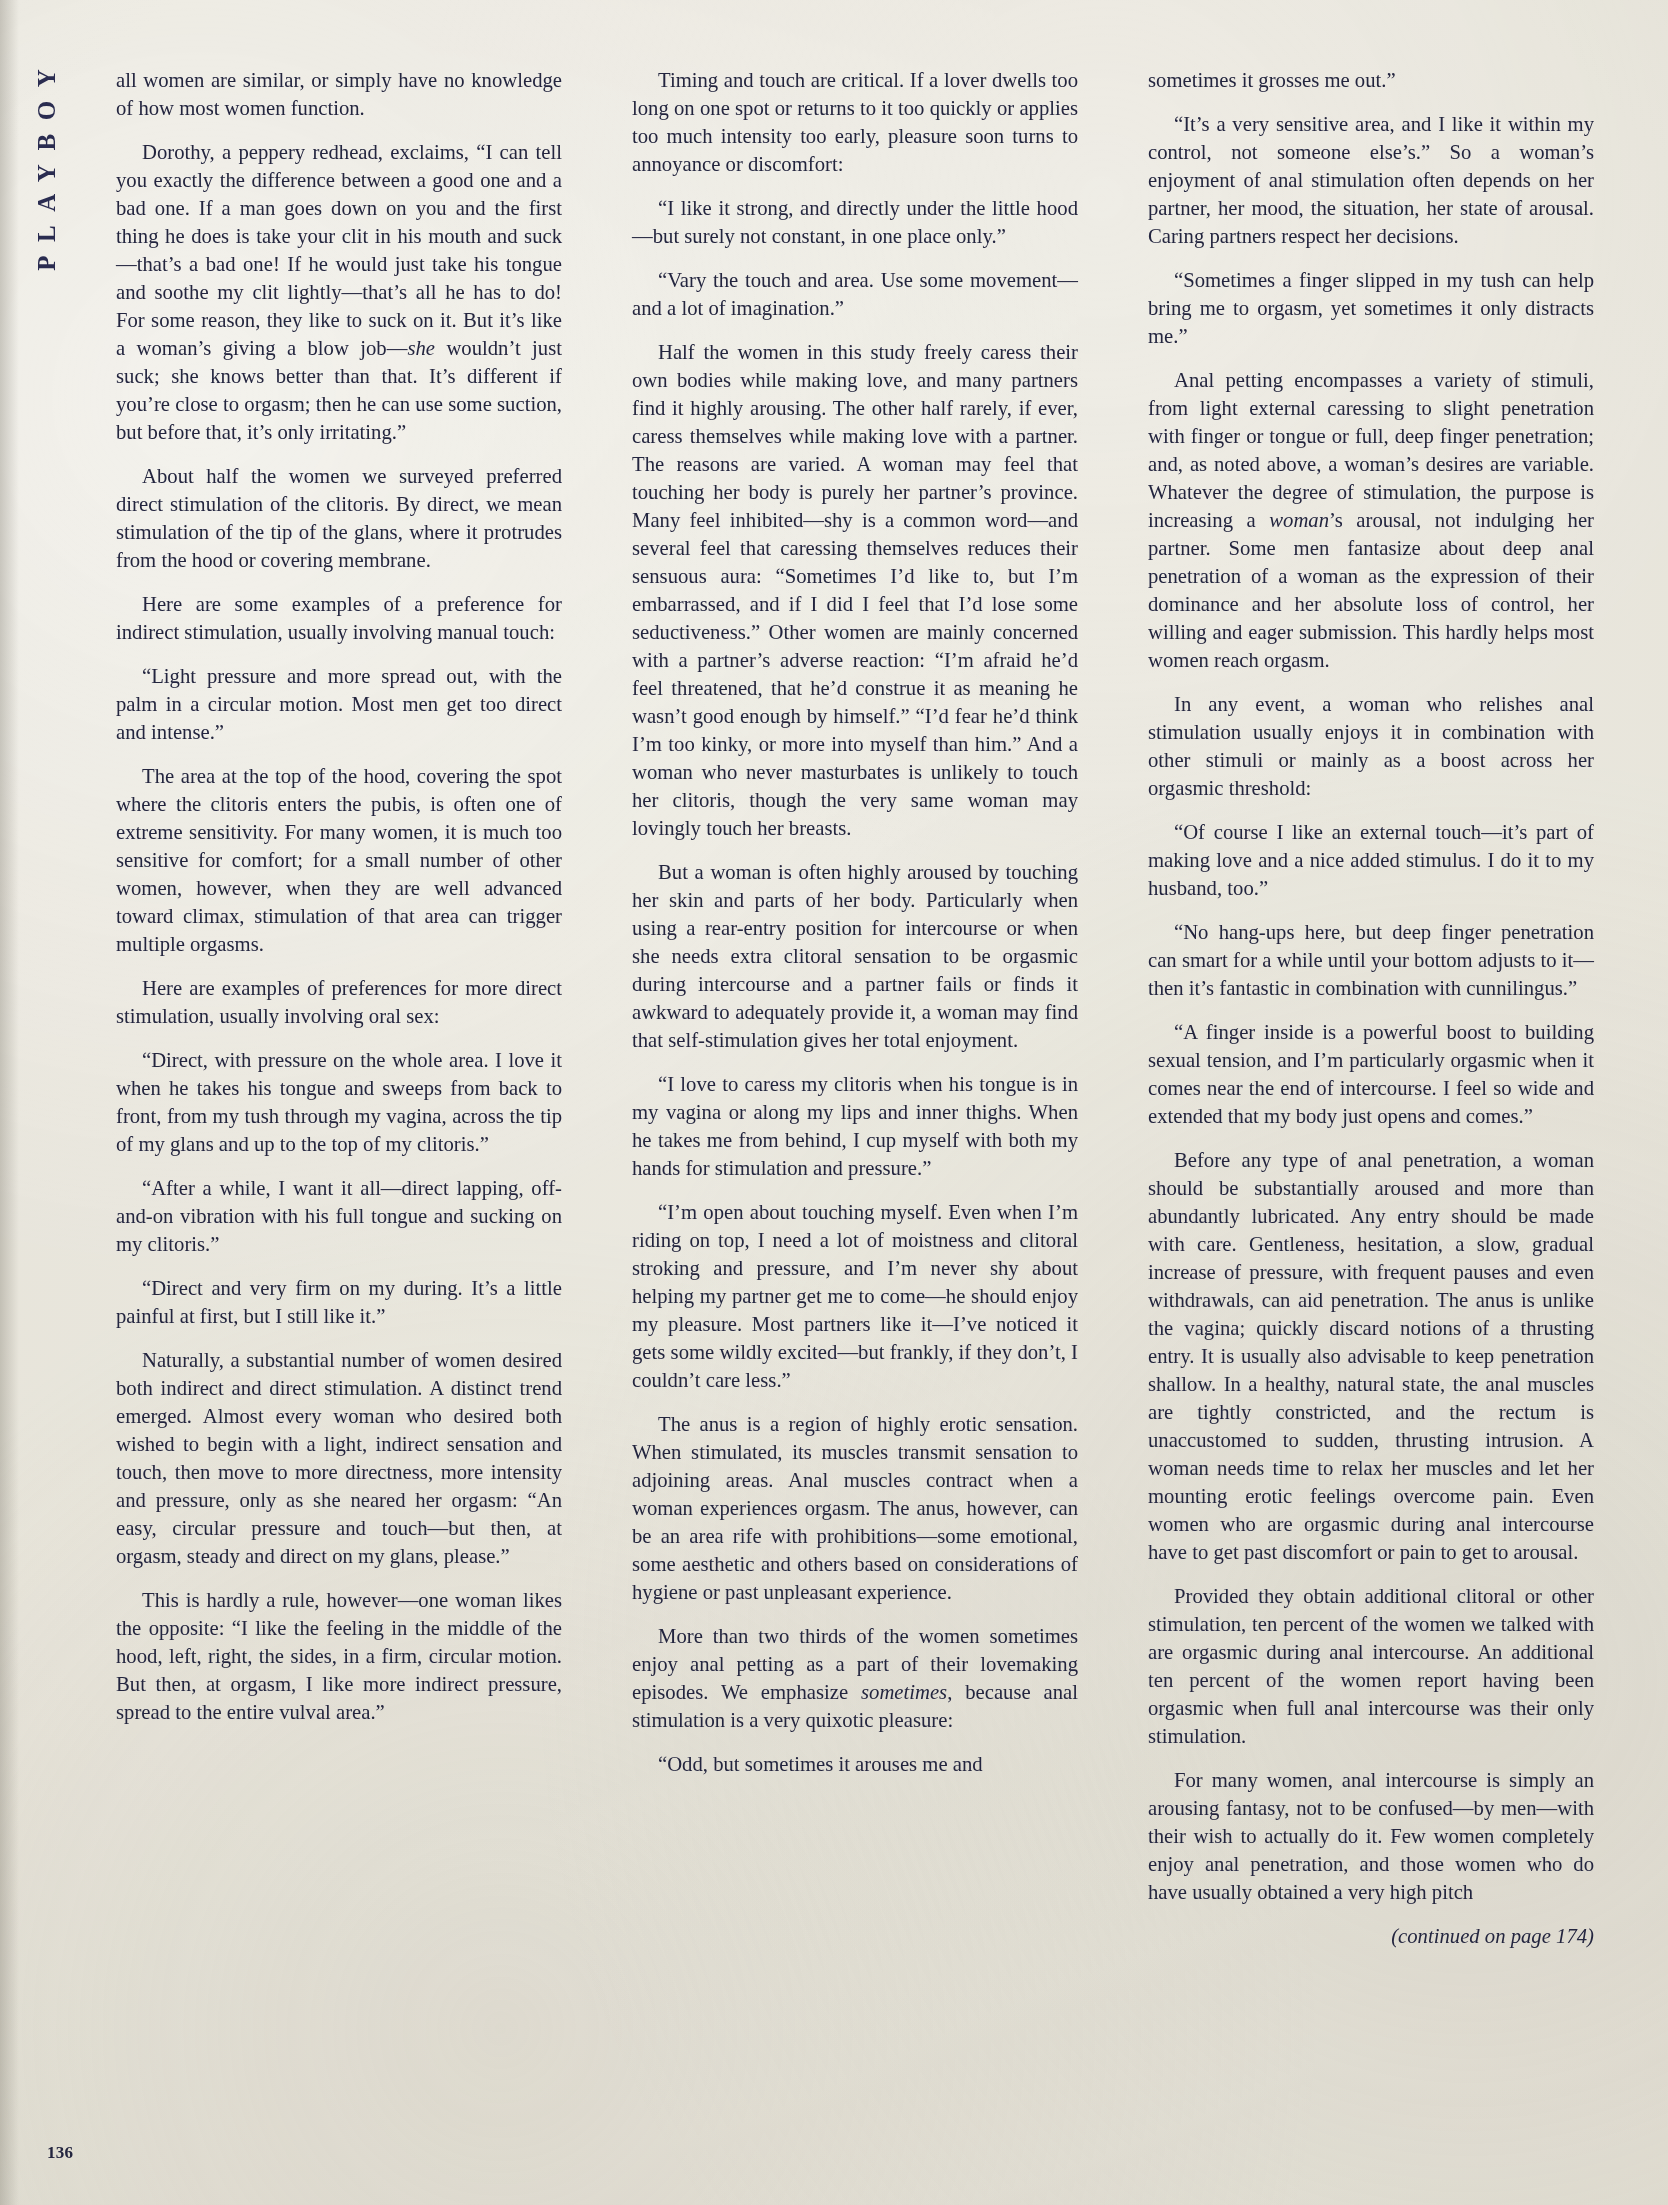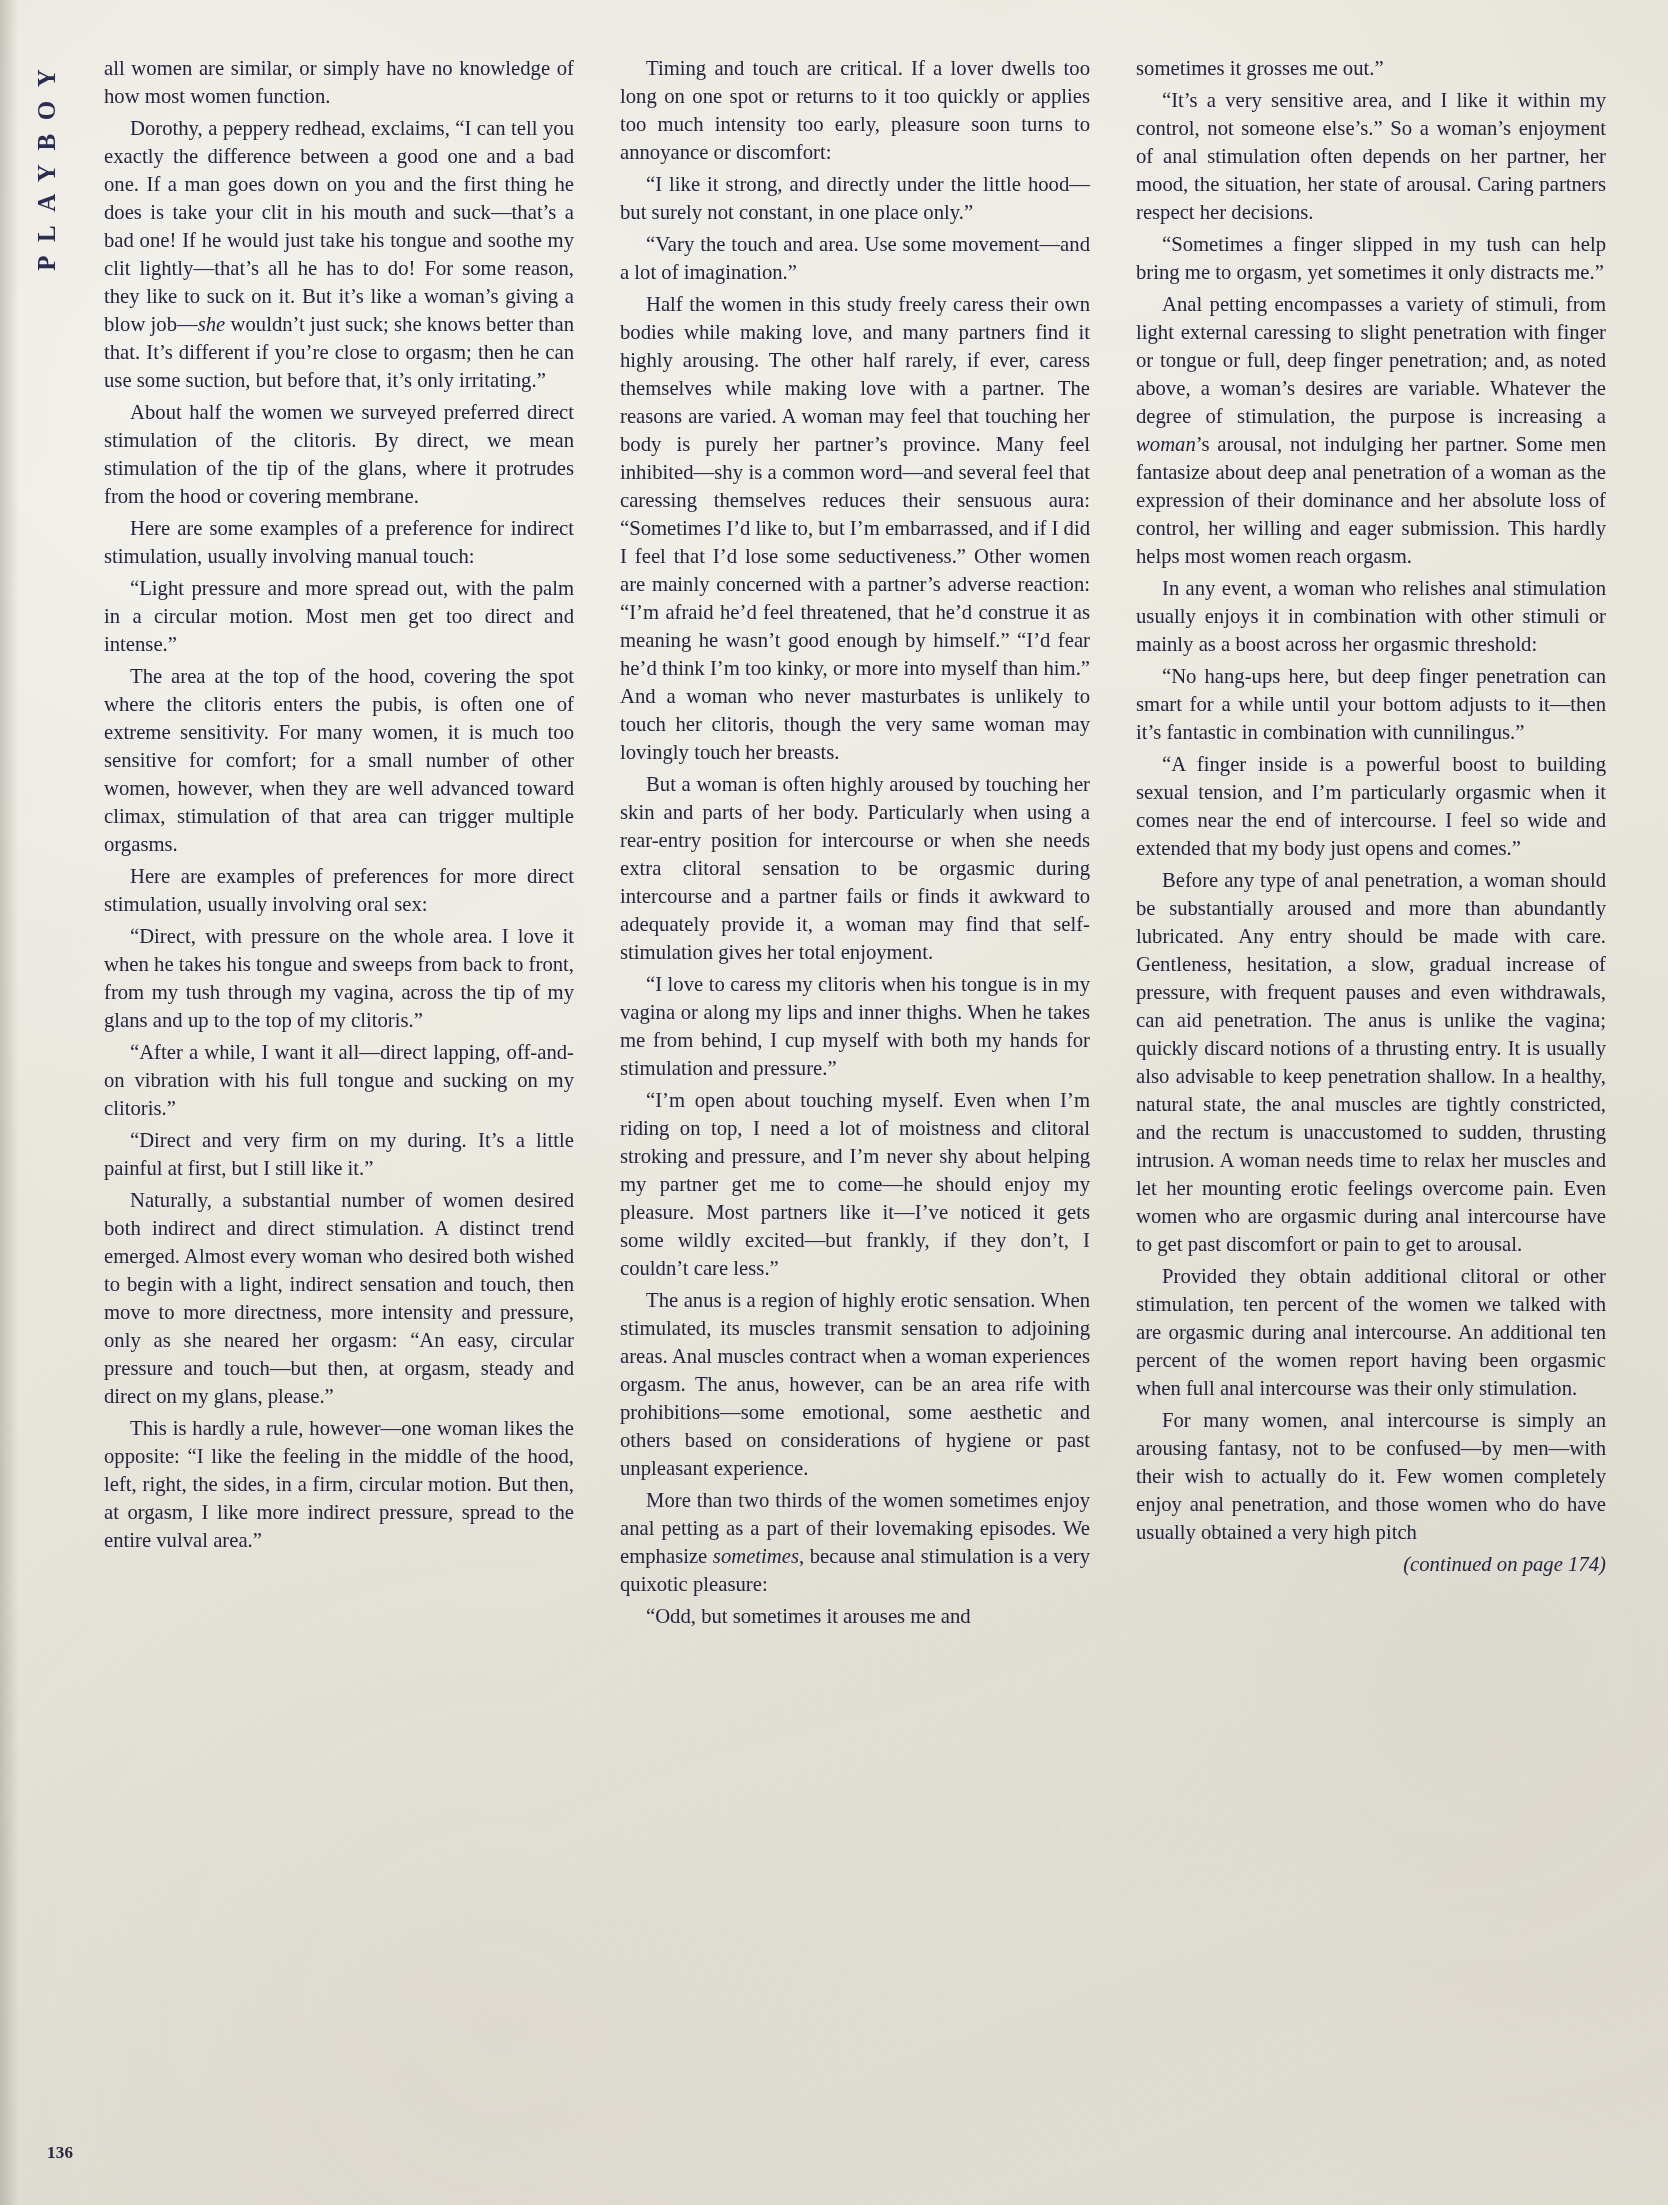--- a/index.html
+++ b/index.html
@@ -73,21 +73,21 @@
     width: 1510px;
     display: flex;
     gap: 38px;
     z-index: 2;
   }
   .col {
     width: 478px;
     flex: 0 0 478px;
   }
   .col p {
-    margin: 4px;
+    margin: 16px;
     text-align: justify;
     text-justify: inter-word;
     font-size: 20.7px;
     line-height: 28px;
     text-indent: 26px;
     color: #23253f;
     -webkit-font-smoothing: antialiased;
     hyphens: none;
   }
   .col p.cont {
@@ -149,20 +149,21 @@
         <p><span>The anus is a region of highly erotic sensation. When stimulated, its muscles transmit sensation to adjoining areas. Anal muscles contract when a woman experiences orgasm. The anus, however, can be an area rife with prohibitions—some emotional, some aesthetic and others based on considerations of hygiene or past unpleasant experience.</span></p>
         <p><span>More than two thirds of the women sometimes enjoy anal petting as a part of their lovemaking episodes. We emphasize </span><i>sometimes</i><span>, because anal stimulation is a very quixotic pleasure:</span></p>
         <p><span>“Odd, but sometimes it arouses me and</span></p>
       </div>
       <div class="col">
         <p class="cont"><span>sometimes it grosses me out.”</span></p>
         <p><span>“It’s a very sensitive area, and I like it within my control, not someone else’s.” So a woman’s enjoyment of anal stimulation often depends on her partner, her mood, the situation, her state of arousal. Caring partners respect her decisions.</span></p>
         <p><span>“Sometimes a finger slipped in my tush can help bring me to orgasm, yet sometimes it only distracts me.”</span></p>
         <p><span>Anal petting encompasses a variety of stimuli, from light external caressing to slight penetration with finger or tongue or full, deep finger penetration; and, as noted above, a woman’s desires are variable. Whatever the degree of stimulation, the purpose is increasing a </span><i>woman</i><span>’s arousal, not indulging her partner. Some men fantasize about deep anal penetration of a woman as the expression of their dominance and her absolute loss of control, her willing and eager submission. This hardly helps most women reach orgasm.</span></p>
         <p><span>In any event, a woman who relishes anal stimulation usually enjoys it in combination with other stimuli or mainly as a boost across her orgasmic threshold:</span></p>
+        <p><span>“Of course I like an external touch—it’s part of making love and a nice added stimulus. I do it to my husband, too.”</span></p>
         <p><span>“No hang-ups here, but deep finger penetration can smart for a while until your bottom adjusts to it—then it’s fantastic in combination with cunnilingus.”</span></p>
         <p><span>“A finger inside is a powerful boost to building sexual tension, and I’m particularly orgasmic when it comes near the end of intercourse. I feel so wide and extended that my body just opens and comes.”</span></p>
         <p><span>Before any type of anal penetration, a woman should be substantially aroused and more than abundantly lubricated. Any entry should be made with care. Gentleness, hesitation, a slow, gradual increase of pressure, with frequent pauses and even withdrawals, can aid penetration. The anus is unlike the vagina; quickly discard notions of a thrusting entry. It is usually also advisable to keep penetration shallow. In a healthy, natural state, the anal muscles are tightly constricted, and the rectum is unaccustomed to sudden, thrusting intrusion. A woman needs time to relax her muscles and let her mounting erotic feelings overcome pain. Even women who are orgasmic during anal intercourse have to get past discomfort or pain to get to arousal.</span></p>
         <p><span>Provided they obtain additional clitoral or other stimulation, ten percent of the women we talked with are orgasmic during anal intercourse. An additional ten percent of the women report having been orgasmic when full anal intercourse was their only stimulation.</span></p>
         <p><span>For many women, anal intercourse is simply an arousing fantasy, not to be confused—by men—with their wish to actually do it. Few women completely enjoy anal penetration, and those women who do have usually obtained a very high pitch</span></p>
         <p class="continued"><span>(continued on page 174)</span></p>
       </div>
     </div>
 
   <div class="page-number">136</div>

